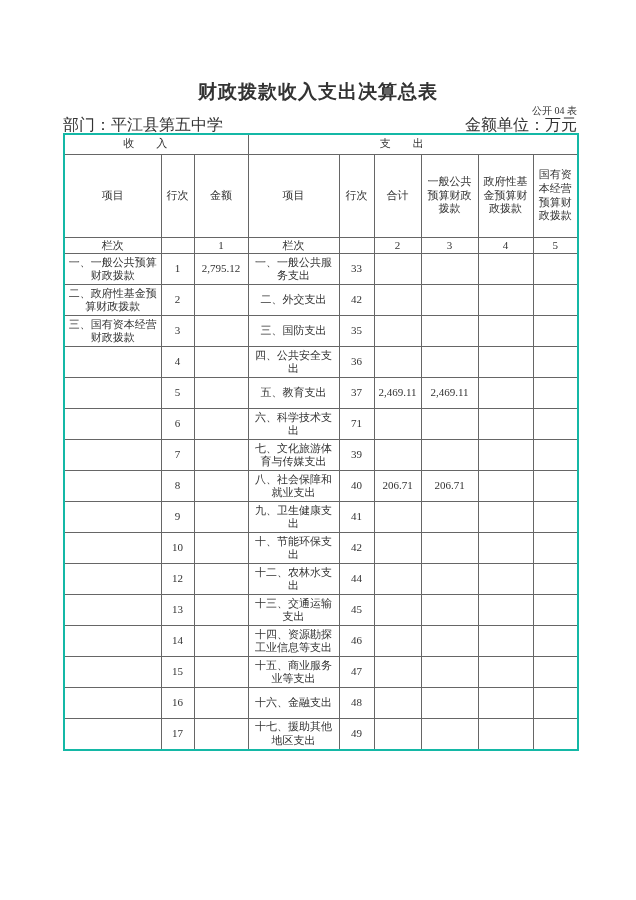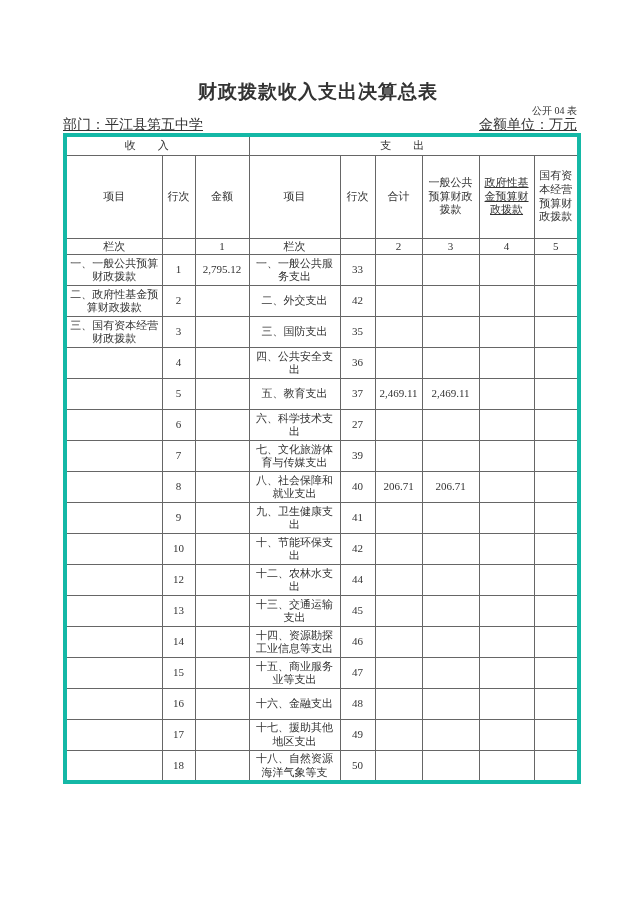--- a/index.html
+++ b/index.html
@@ -24,52 +24,51 @@
   }
   .meta-right{
     text-align:right;
     font-size:10px;
     line-height:14px;
     margin:0 59px 0 0;
   }
   .meta-row{
     display:flex;
     justify-content:space-between;
-    font-size:14px;
+    font-size:16px;
     line-height:14px;
     margin:0 59px 1px 63px;
-    text-decoration:underline;
   }
   table.fin{
     border-collapse:collapse;
     table-layout:fixed;
     width:514px;
     margin-left:63px;
     font-size:11px;
     line-height:1.25;
   }
-  table.fin{border:4px solid #14b8a6;}
+  table.fin{border:2px solid #14b8a6;}
   table.fin th, table.fin td{
     border:1px solid #666;
     font-weight:normal;
     vertical-align:middle;
     text-align:center;
     padding:1px 2px;
     overflow:hidden;
     word-break:break-all;
   }
   thead tr.sect-row{height:20px;}
   thead tr.head-row{height:83px;}
   thead tr.idx-row{height:15px;}
   tbody tr{height:31px;}
   tbody tr:nth-child(16){height:14px;}
   .sect{letter-spacing:2em;padding-left:2em;}
   .h-line-in{padding:0 10px;}
   .h-gen{padding:0 11px;}
-  .h-gf{padding:0 10px;text-decoration:underline;}
+  .h-gf{padding:0 10px;}
   .h-sc{padding:0 10px;}
   td.c-item{text-align:left;padding:1px 3px;font-family:Liberation Serif, serif;}
   td.c-line{text-align:center;padding:0;}
   td.c-amt{text-align:right;padding:1px 2px 1px 10px;}
   td.c-total{text-align:right;padding:1px 2px 1px 13px;}
   td.c-gen{text-align:right;padding:1px 2px 1px 11px;}
   td.c-gf,td.c-sc{text-align:right;}
 </style>
 </head>
 <body>
@@ -179,21 +178,21 @@
       <td class="c-total">2,469.11</td>
       <td class="c-gen">2,469.11</td>
       <td class="c-gf"></td>
       <td class="c-sc"></td>
     </tr>
         <tr>
       <td class="c-item"></td>
       <td class="c-line">6</td>
       <td class="c-amt"></td>
       <td class="c-item">六、科学技术支出</td>
-      <td class="c-line">27</td>
+      <td class="c-line">71</td>
       <td class="c-total"></td>
       <td class="c-gen"></td>
       <td class="c-gf"></td>
       <td class="c-sc"></td>
     </tr>
         <tr>
       <td class="c-item"></td>
       <td class="c-line">7</td>
       <td class="c-amt"></td>
       <td class="c-item">七、文化旅游体育与传媒支出</td>
@@ -295,27 +294,16 @@
       <td class="c-item"></td>
       <td class="c-line">17</td>
       <td class="c-amt"></td>
       <td class="c-item">十七、援助其他地区支出</td>
       <td class="c-line">49</td>
       <td class="c-total"></td>
       <td class="c-gen"></td>
       <td class="c-gf"></td>
       <td class="c-sc"></td>
     </tr>
-        <tr>
-      <td class="c-item"></td>
-      <td class="c-line">18</td>
-      <td class="c-amt"></td>
-      <td class="c-item">十八、自然资源海洋气象等支</td>
-      <td class="c-line">50</td>
-      <td class="c-total"></td>
-      <td class="c-gen"></td>
-      <td class="c-gf"></td>
-      <td class="c-sc"></td>
-    </tr>
       </tbody>
   </table>
 
 </div>
 
 </body></html>

